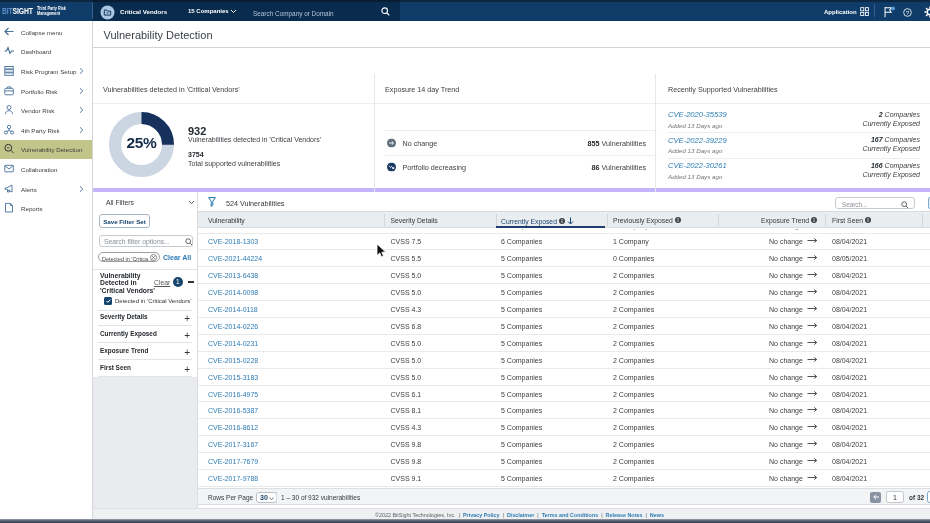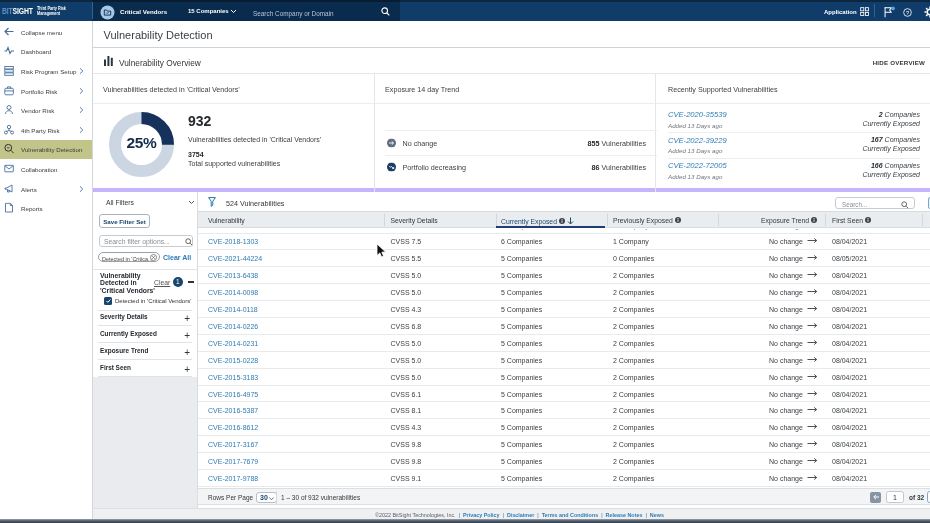--- a/index.html
+++ b/index.html
@@ -39,21 +39,21 @@
 #ovhead .hide { position:absolute; right:5px; top:10.5px; font-size:6.2px; font-weight:bold; color:#33373b; letter-spacing:0.2px; }
 #overview { position:absolute; left:0; top:53px; width:837px; height:118px; background:#fff; border-bottom:4px solid #c4b5fd; }
 .ovcol-line { position:absolute; top:0; width:1px; height:118px; background:#e4e6e8; }
 .ovtitle { position:absolute; top:11px; font-size:7.2px; color:#3c4146; }
 .ovdiv { position:absolute; top:28.5px; height:1px; background:#ebedef; }
 
 
 #donut { position:absolute; left:16px; top:37.5px; }
 #donut .pct { position:absolute; left:0; top:-1.5px; width:65px; height:65px; display:flex; align-items:center; justify-content:center; font-size:15.5px; font-weight:bold; color:#142c49; letter-spacing:-0.3px; }
 #stats932 { position:absolute; left:95px; top:0; }
-#stats932 .big { position:absolute; left:0; top:39px; font-size:14px; font-weight:bold; color:#24292e; white-space:nowrap; }
+#stats932 .big { position:absolute; left:0; top:51px; font-size:11px; font-weight:bold; color:#24292e; white-space:nowrap; }
 #stats932 .s1 { position:absolute; left:0; top:61.5px; font-size:7px; color:#3c4146; white-space:nowrap; }
 #stats932 .b2 { position:absolute; left:0; top:77px; font-size:7px; font-weight:bold; color:#24292e; white-space:nowrap; }
 #stats932 .s2 { position:absolute; left:0; top:85.5px; font-size:7px; color:#3c4146; white-space:nowrap; }
 
 
 .trow { position:absolute; left:292px; width:272px; height:25.5px; }
 .trow .circ { position:absolute; left:2px; top:50%; transform:translateY(-50%); }
 .trow .lbl { position:absolute; left:17.5px; top:50%; transform:translateY(-50%); font-size:7.2px; color:#3c4146; }
 .trow .val { position:absolute; right:11px; top:50%; transform:translateY(-50%); font-size:7.2px; color:#3c4146; }
 .trow .val b { color:#24292e; }
@@ -257,31 +257,20 @@
         </g>
       </svg>
       <div class="lbl">Reports</div>
     </div>
   </div>
 
 <div id="main">
   <div id="titleband">
       <div class="t">Vulnerability Detection</div>
     </div>
-  <div id="ovhead">
-    <svg style="position:absolute;left:11px;top:8px" width="9" height="10" viewBox="0 0 9 10">
-        <g fill="#2d3640">
-          <rect x="0" y="3.5" width="2" height="6.5"></rect>
-          <rect x="3.4" y="0" width="2" height="10"></rect>
-          <rect x="6.8" y="1.8" width="2" height="8.2"></rect>
-        </g>
-      </svg>
-    <div class="t">Vulnerability Overview</div>
-    <div class="hide">HIDE OVERVIEW</div>
-  </div>
   <div id="overview">
     <div class="ovcol-line" style="left:281px"></div>
     <div class="ovcol-line" style="left:562px"></div>
     <div class="ovtitle" style="left:10px">Vulnerabilities detected in 'Critical Vendors'</div>
     <div class="ovtitle" style="left:292px">Exposure 14 day Trend</div>
     <div class="ovtitle" style="left:575px">Recently Supported Vulnerabilities</div>
     <div class="ovdiv" style="left:0;width:281px"></div>
     <div class="ovdiv" style="left:282px;width:280px"></div>
     <div class="ovdiv" style="left:563px;width:274px"></div>
 
@@ -327,21 +316,21 @@
       </div>
     <div class="rline" style="top:58px"></div>
     <div class="rrow" style="top:61.5px">
         <div class="cve">CVE-2022-39229</div>
         <div class="ago">Added 13 Days ago</div>
         <div class="cnum"><b>167</b> Companies</div>
         <div class="cexp">Currently Exposed</div>
       </div>
     <div class="rline" style="top:84px"></div>
     <div class="rrow" style="top:87px">
-        <div class="cve">CVE-2022-72005</div>
+        <div class="cve">CVE-2022-30261</div>
         <div class="ago">Added 13 Days ago</div>
         <div class="cnum"><b>166</b> Companies</div>
         <div class="cexp">Currently Exposed</div>
       </div>
   </div>
 
   <div id="allfilters">
     <div class="t">All Filters</div>
     <svg style="position:absolute;left:95px;top:8px" width="7" height="5" viewBox="0 0 7 5">
         <path d="M1 1l2.5 2.5L6 1" stroke="#444" stroke-width="0.9" fill="none"></path>

